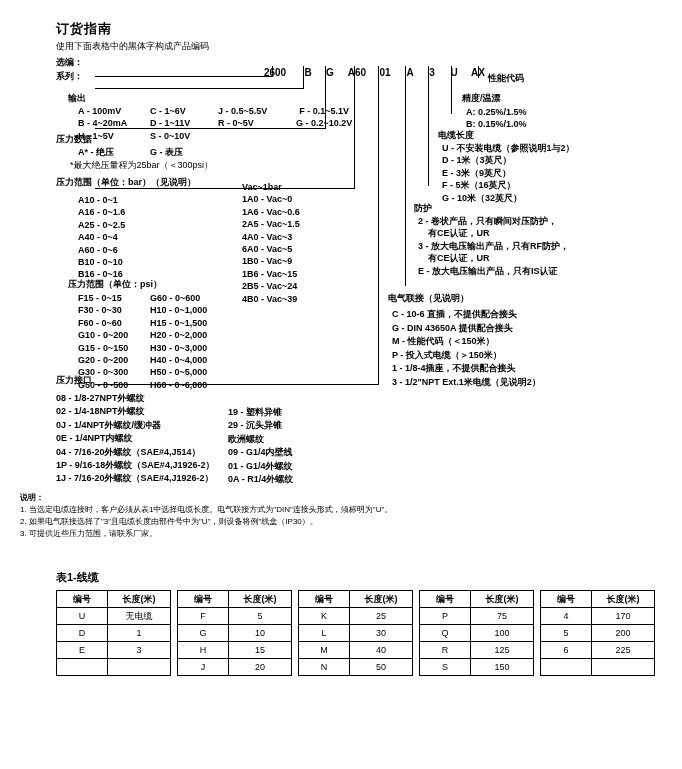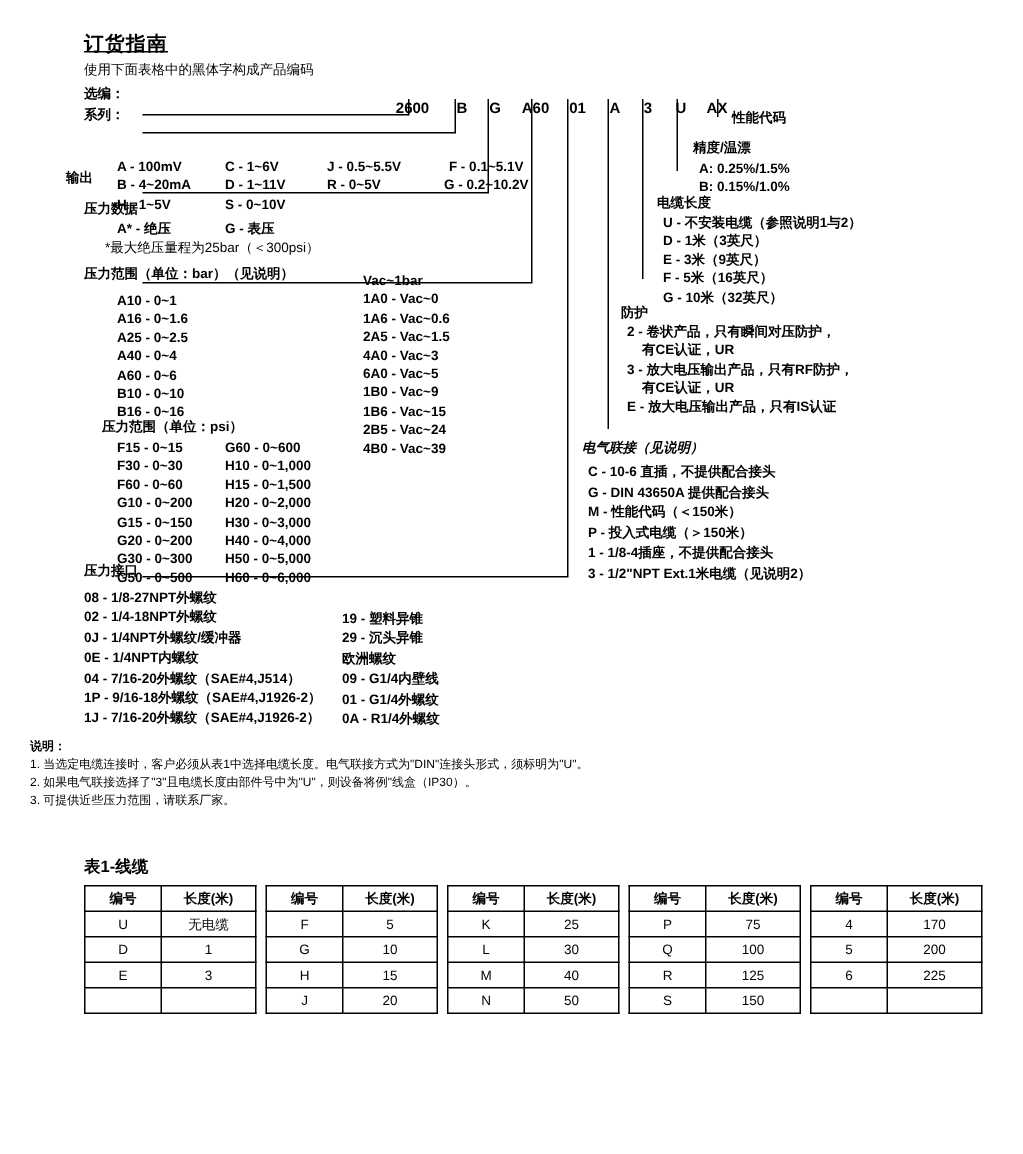--- a/index.html
+++ b/index.html
@@ -28,21 +28,21 @@
   .listline.reg{font-weight:normal;}
   .note{font-size:8px;line-height:12px;}
   .tblwrap{position:absolute;left:56px;top:590px;display:flex;gap:0px;}
   .grp{margin-right:6px;}
 </style>
 </head>
 <body>
 
 <div class="page">
 
-  <div class="abs title" style="left:56px;top:20px;text-decoration:underline;">订货指南</div>
+  <div class="abs title" style="left:56px;top:20px;">订货指南</div>
   <div class="abs sub" style="left:56px;top:40px;">
     <span>使用下面表格中的黑体字构成产品编码</span>
   </div>
 
   <div class="abs lbl" style="left:56px;top:56px;">选编：</div>
   <div class="code-row">
     <span class="code-cell" style="left:0px;width:34px;">2600</span>
     <span class="code-cell" style="left:44px;width:12px;">B</span>
     <span class="code-cell" style="left:66px;width:12px;">G</span>
     <span class="code-cell" style="left:86px;width:26px;">A60</span>
@@ -64,21 +64,21 @@
   <div class="lead" style="left:478px;top:66px;height:12px;"></div>
 
   <div class="leadh" style="left:95px;top:76px;width:178px;"></div>
   <div class="leadh" style="left:95px;top:88px;width:209px;"></div>
   <div class="leadh" style="left:95px;top:128px;width:231px;"></div>
   <div class="leadh" style="left:95px;top:188px;width:260px;"></div>
   <div class="leadh" style="left:95px;top:384px;width:284px;"></div>
 
   <div class="abs lbl" style="left:56px;top:70px;">系列：</div>
 
-  <div class="abs lbl" style="left:44px;top:92px;margin-top:20px;">输出</div>
+  <div class="abs lbl" style="left:68px;top:92px;">输出</div>
   <div class="abs listline" style="left:78px;top:105px;">
     <div>A - 100mV</div>
     <div>B - 4~20mA</div>
     <div>H - 1~5V</div>
   </div>
   <div class="abs listline" style="left:150px;top:105px;">
     <div>C - 1~6V</div>
     <div>D - 1~11V</div>
     <div>S - 0~10V</div>
   </div>
@@ -183,21 +183,21 @@
 
   <div class="abs lbl" style="left:414px;top:202px;">防护</div>
   <div class="abs listline" style="left:418px;top:215px;">
     <div>2 - 卷状产品，只有瞬间对压防护，</div>
     <div style="padding-left:10px;">有CE认证，UR</div>
     <div>3 - 放大电压输出产品，只有RF防护，</div>
     <div style="padding-left:10px;">有CE认证，UR</div>
     <div>E - 放大电压输出产品，只有IS认证</div>
   </div>
 
-  <div class="abs lbl" style="left:388px;top:292px;font-style:italic;">电气联接（见说明）</div>
+  <div class="abs lbl" style="left:388px;top:292px;">电气联接（见说明）</div>
   <div class="abs listline" style="left:392px;top:308px;line-height:13.6px;">
     <div>C - 10-6 直插，不提供配合接头</div>
     <div>G - DIN 43650A 提供配合接头</div>
     <div>M - 性能代码（＜150米）</div>
     <div>P - 投入式电缆（＞150米）</div>
     <div>1 - 1/8-4插座，不提供配合接头</div>
     <div>3 - 1/2"NPT Ext.1米电缆（见说明2）</div>
   </div>
 
   <div class="abs note b" style="left:20px;top:492px;">说明：</div>

